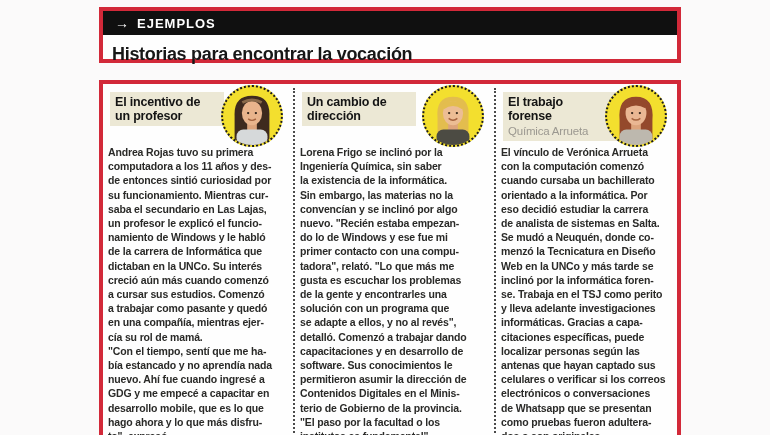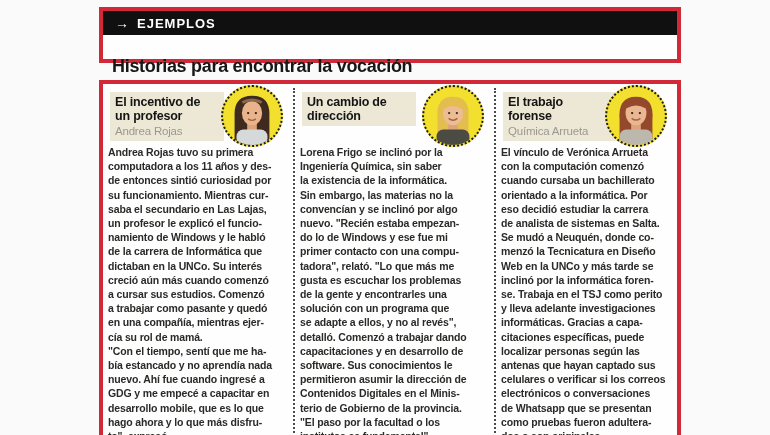--- a/index.html
+++ b/index.html
@@ -15,21 +15,21 @@
   }
   .panel-header{top:7px;height:56px;}
   .kicker-bar{
     background:#101010;height:24px;display:flex;align-items:center;
     padding-left:12px;color:#fff;
   }
   .kicker-arrow{font-size:14px;line-height:1;margin-right:8px;font-weight:700;}
   .kicker-text{font-size:13px;font-weight:700;letter-spacing:1px;}
   .main-title{
     color:#171717;font-size:18px;font-weight:700;letter-spacing:-0.3px;
-    padding:20px 0 0 9px;line-height:22px;white-space:nowrap;
+    padding:8px 0 0 9px;line-height:22px;white-space:nowrap;
   }
   .panel-body{top:80px;height:397px;display:flex;}
   .col{box-sizing:border-box;padding:4px 4px 0 5px;position:relative;}
   .col-1{width:190px;}
   .col-2{width:199px;}
   .col-3{flex:1;}
   .divider{
     width:0;border-left:2px dotted #4a4a4a;margin:4px 0 4px 0;
   }
   .col-head{position:relative;height:57px;}
@@ -67,21 +67,20 @@
   <div class="main-title">Historias para encontrar la vocación</div>
 </div>
 
 <div class="panel panel-body">
 
   <div class="col col-1">
     <div class="col-head">
       <div class="title-box">
         <div class="col-title">El incentivo de
 un profesor</div>
-        <div class="col-name">Andrea Rojas</div>
       </div>
       <div class="avatar">
         <svg viewBox="0 0 60 60">
           <path d="M12 30 Q11 9 30 9 Q49 9 48 30 L48 60 L12 60 Z" fill="#3e2a1e"></path>
           <rect x="25" y="36" width="10" height="10" fill="#dda47c"></rect>
           <rect x="14" y="44" width="32" height="16" rx="7" fill="#d6d9da"></rect>
           <ellipse cx="30" cy="27" rx="10.5" ry="12.5" fill="#e9b48c"></ellipse>
           <path d="M20 16 Q30 11 40 16" stroke="#8a6a4a" stroke-width="3" fill="none"></path>
           <circle cx="26" cy="27" r="1.2" fill="#2c1f16"></circle>
           <circle cx="34" cy="27" r="1.2" fill="#2c1f16"></circle>

